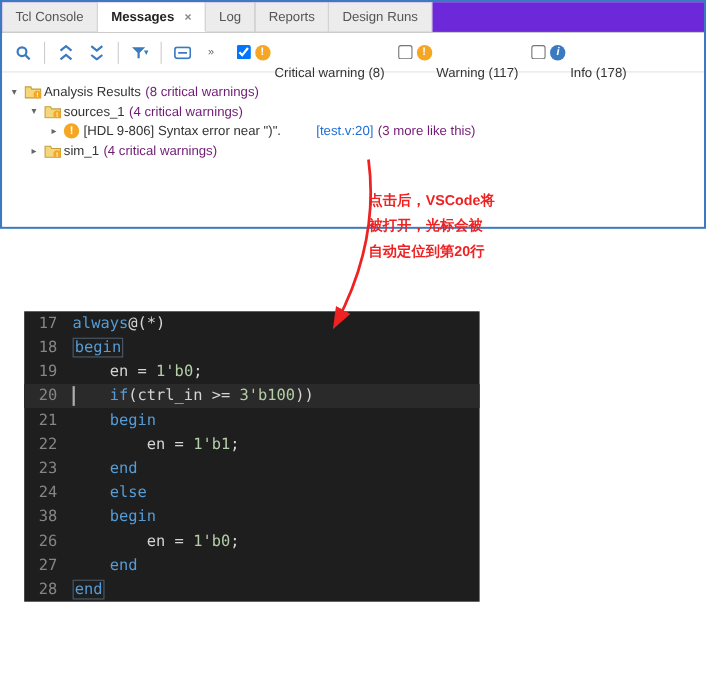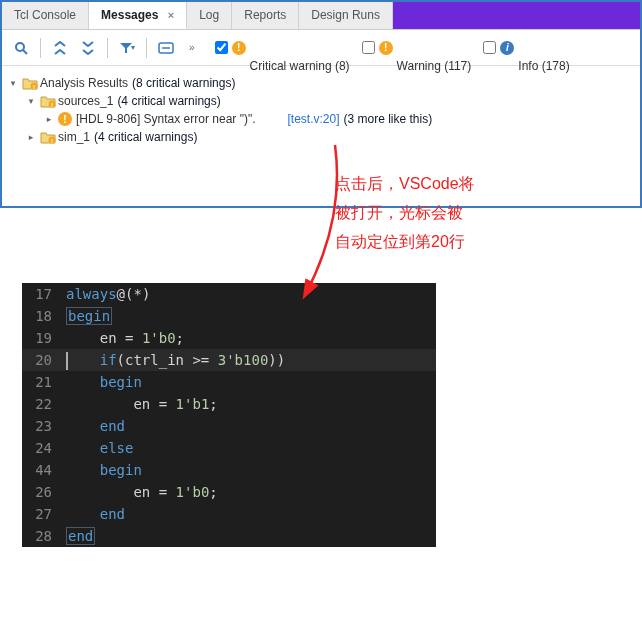--- a/index.html
+++ b/index.html
@@ -23,25 +23,25 @@
     .filter-item input[type=checkbox] { width: 13px; height: 13px; }
     .filter-label { color: #333; margin-top: 36px; }
     
     
     .tree { padding: 8px 6px 60px 6px; background: #fff; min-height: 130px; }
     .tree-row { display: flex; align-items: center; padding: 2px 0; gap: 4px; }
     .expander { width: 10px; color: #666; font-size: 9px; cursor: pointer; text-align: center; }
     .indent-1 { padding-left: 18px; }
     .indent-2 { padding-left: 36px; }
     .tree-label { color: #333; }
-    .tree-meta { color: #0f172a; }
+    .tree-meta { color: #701a75; }
     .file-link { color: #1e6fd8; cursor: pointer; padding-left: 28px; }
     .folder-icon { width: 14px; height: 12px; position: relative; }
     .folder-icon svg { display: block; }
-    .annotation-text { position: absolute; left: 335px; top: 170px; color: #e22; font-weight: normal; font-size: 16px; line-height: 1.8; }
+    .annotation-text { position: absolute; left: 335px; top: 170px; color: #e22; font-weight: bold; font-size: 13px; line-height: 1.8; }
     .arrow-svg { position: absolute; left: 280px; top: 140px; pointer-events: none; }
     
     
     .editor-wrap { margin: 20px 0 16px 22px; width: 414px; background: #1e1e1e; font-family: Consolas, Menlo, monospace; font-size: 14px; line-height: 22px; }
     .code-line { display: flex; }
     .gutter { width: 44px; text-align: right; padding-right: 14px; color: #858585; user-select: none; }
     .code { white-space: pre; color: #d4d4d4; flex: 1; }
     .kw1 { color: #569cd6; } 
     .boxed { border: 1px solid #4a5a6a; padding: 0 1px; }
     .cursor-line::before { content: ""; display: inline-block; width: 2px; height: 18px; background: #aeafad; vertical-align: middle; margin-right: -2px; }
@@ -215,21 +215,21 @@
       </div>
       <div class="code-line">
         <div class="gutter">23</div>
         <div class="code"><span class="op">    </span><span class="kw1">end</span></div>
       </div>
       <div class="code-line">
         <div class="gutter">24</div>
         <div class="code"><span class="op">    </span><span class="kw1">else</span></div>
       </div>
       <div class="code-line">
-        <div class="gutter">44</div>
+        <div class="gutter">38</div>
         <div class="code"><span class="op">    </span><span class="kw1">begin</span></div>
       </div>
       <div class="code-line">
         <div class="gutter">26</div>
         <div class="code"><span class="op">        en </span><span class="op">=</span><span class="op"> </span><span class="num">1'b0</span><span class="op">;</span></div>
       </div>
       <div class="code-line">
         <div class="gutter">27</div>
         <div class="code"><span class="op">    </span><span class="kw1">end</span></div>
       </div>

